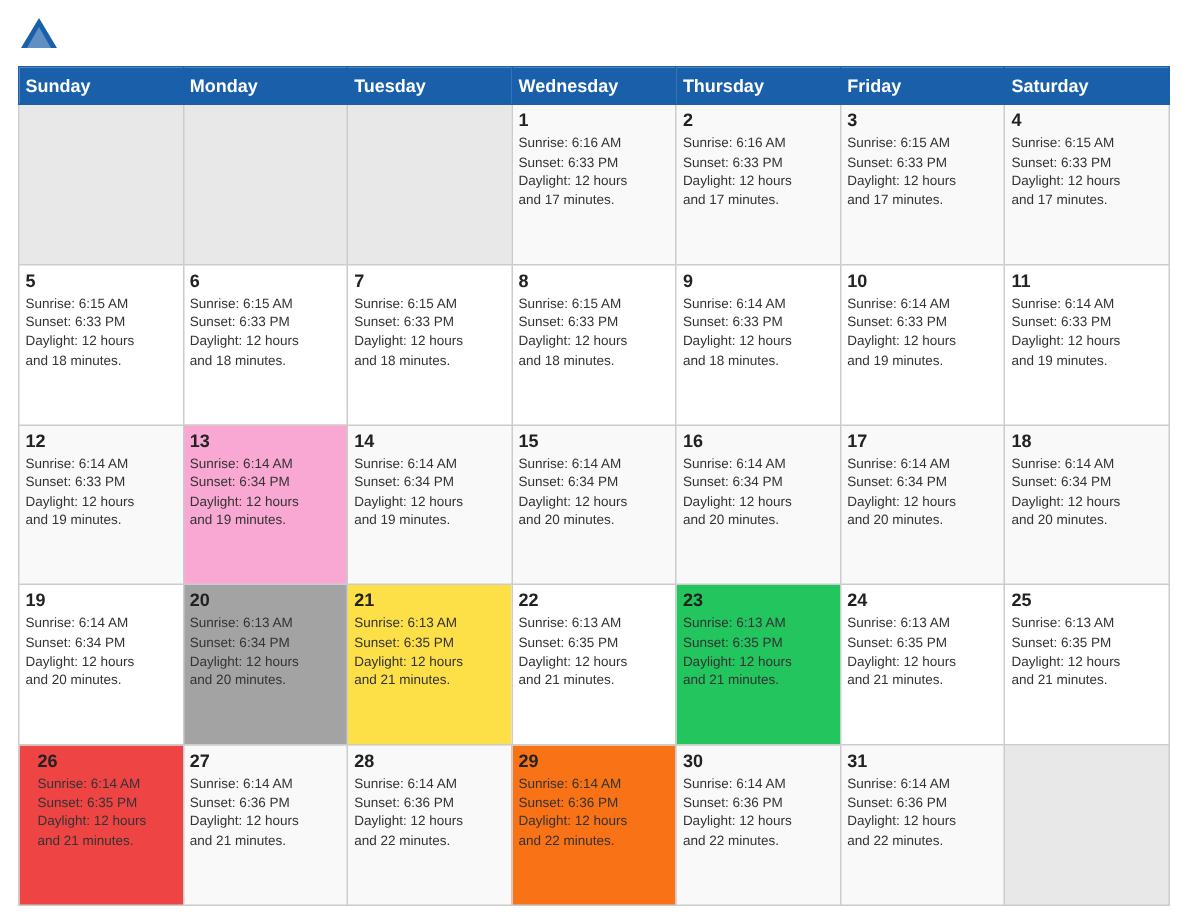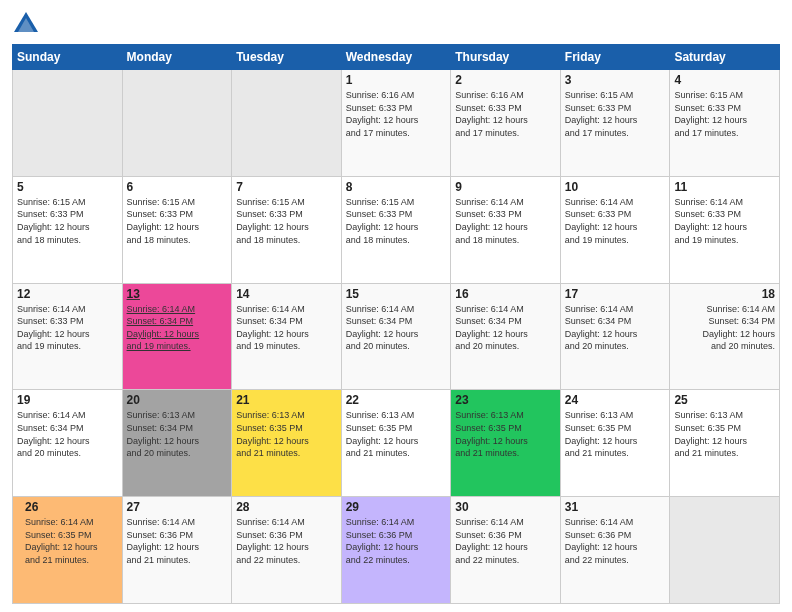--- a/index.html
+++ b/index.html
@@ -219,21 +219,21 @@
           </td>
         </tr>
         <tr>
           <td style="background: rgb(249, 249, 249);">
             <span class="day-number">12</span>
             <div class="day-info" style="white-space: pre-line;">Sunrise: 6:14 AM
 Sunset: 6:33 PM
 Daylight: 12 hours
 and 19 minutes.</div>
           </td>
-          <td style="background: #ec4899; text-decoration: underline;">
+          <td style="background: #f9a8d4;">
             <span class="day-number">13</span>
             <div class="day-info" style="white-space: pre-line;">Sunrise: 6:14 AM
 Sunset: 6:34 PM
 Daylight: 12 hours
 and 19 minutes.</div>
           </td>
           <td style="background: rgb(249, 249, 249); margin-top: 37px;">
             <span class="day-number">14</span>
             <div class="day-info" style="white-space: pre-line;">Sunrise: 6:14 AM
 Sunset: 6:34 PM
@@ -254,21 +254,21 @@
 Daylight: 12 hours
 and 20 minutes.</div>
           </td>
           <td style="background: rgb(249, 249, 249);">
             <span class="day-number">17</span>
             <div class="day-info" style="white-space: pre-line;">Sunrise: 6:14 AM
 Sunset: 6:34 PM
 Daylight: 12 hours
 and 20 minutes.</div>
           </td>
-          <td style="background: rgb(249, 249, 249); text-align: right;">
+          <td style="background: rgb(249, 249, 249);">
             <span class="day-number">18</span>
             <div class="day-info" style="white-space: pre-line;">Sunrise: 6:14 AM
 Sunset: 6:34 PM
 Daylight: 12 hours
 and 20 minutes.</div>
           </td>
         </tr>
         <tr>
           <td style="background: rgb(255, 255, 255);">
             <span class="day-number">19</span>
@@ -314,42 +314,42 @@
           </td>
           <td style="background: rgb(255, 255, 255);">
             <span class="day-number">25</span>
             <div class="day-info" style="white-space: pre-line;">Sunrise: 6:13 AM
 Sunset: 6:35 PM
 Daylight: 12 hours
 and 21 minutes.</div>
           </td>
         </tr>
         <tr>
-          <td style="background: #fdba74; padding-left: 12px;">
+          <td style="background: #ef4444; padding-left: 12px;">
             <span class="day-number">26</span>
             <div class="day-info" style="white-space: pre-line;">Sunrise: 6:14 AM
 Sunset: 6:35 PM
 Daylight: 12 hours
 and 21 minutes.</div>
           </td>
           <td style="background: rgb(249, 249, 249);">
             <span class="day-number">27</span>
             <div class="day-info" style="white-space: pre-line;">Sunrise: 6:14 AM
 Sunset: 6:36 PM
 Daylight: 12 hours
 and 21 minutes.</div>
           </td>
           <td style="background: rgb(249, 249, 249);">
             <span class="day-number">28</span>
             <div class="day-info" style="white-space: pre-line;">Sunrise: 6:14 AM
 Sunset: 6:36 PM
 Daylight: 12 hours
 and 22 minutes.</div>
           </td>
-          <td style="background: #c4b5fd;">
+          <td style="background: #f97316;">
             <span class="day-number">29</span>
             <div class="day-info" style="white-space: pre-line;">Sunrise: 6:14 AM
 Sunset: 6:36 PM
 Daylight: 12 hours
 and 22 minutes.</div>
           </td>
           <td style="background: rgb(249, 249, 249);">
             <span class="day-number">30</span>
             <div class="day-info" style="white-space: pre-line;">Sunrise: 6:14 AM
 Sunset: 6:36 PM

